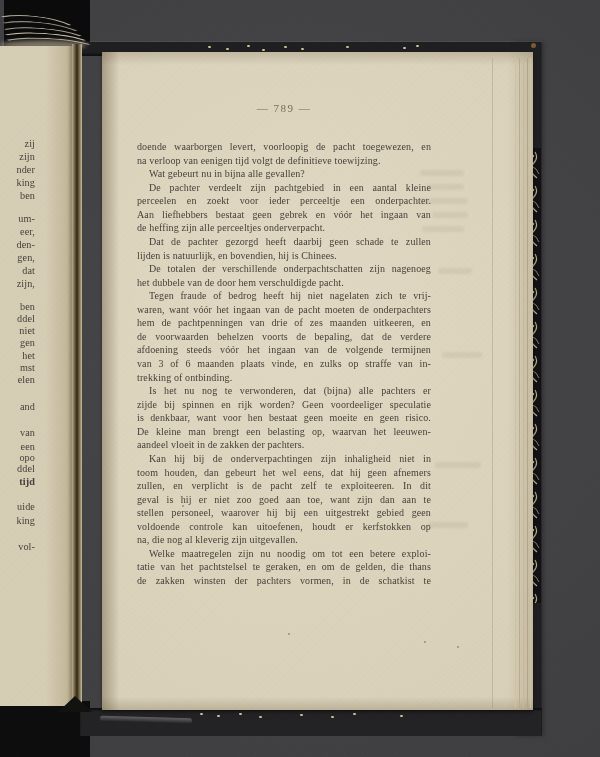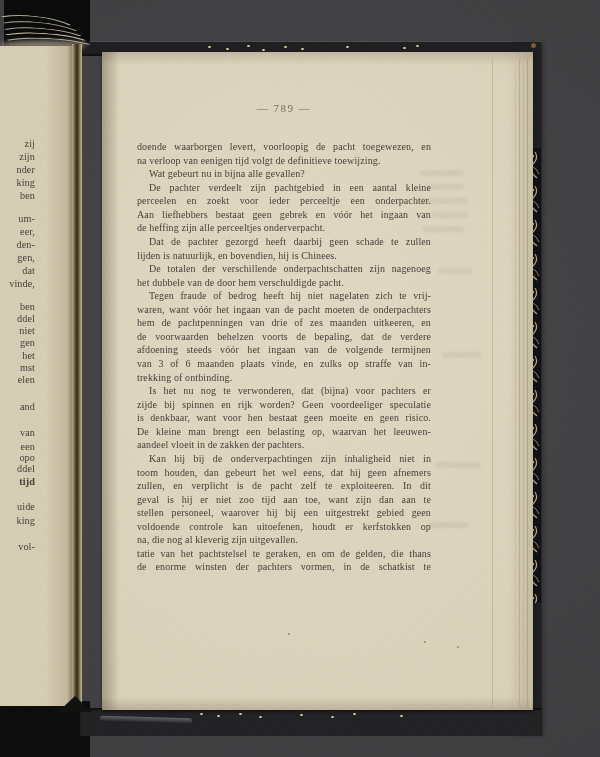--- a/index.html
+++ b/index.html
@@ -107,21 +107,21 @@
         <div class="frag" style="top: 92px;">zij</div>
         <div class="frag" style="top: 105px;">zijn</div>
         <div class="frag" style="top: 118px;">nder</div>
         <div class="frag" style="top: 131px;">king</div>
         <div class="frag" style="top: 144px;">ben</div>
         <div class="frag" style="top: 167px;">um-</div>
         <div class="frag" style="top: 180px;">eer,</div>
         <div class="frag" style="top: 193px;">den-</div>
         <div class="frag" style="top: 206px;">gen,</div>
         <div class="frag" style="top: 219px;">dat</div>
-        <div class="frag" style="top: 232px;">vinde,</div>
+        <div class="frag" style="top: 232px;">zijn,</div>
         <div class="frag" style="top: 255px;">ben</div>
         <div class="frag" style="top: 267px;">ddel</div>
         <div class="frag" style="top: 279px;">niet</div>
         <div class="frag" style="top: 291px;">gen</div>
         <div class="frag" style="top: 304px;">het</div>
         <div class="frag" style="top: 316px;">mst</div>
         <div class="frag" style="top: 328px;">elen</div>
         <div class="frag" style="top: 355px;">and</div>
         <div class="frag" style="top: 381px;">van</div>
         <div class="frag" style="top: 395px;">een</div>
@@ -151,34 +151,35 @@
         <div class="tline end">lijden is natuurlijk, en bovendien, hij is Chinees.</div>
         <div class="tline ind">De totalen der verschillende onderpachtschatten zijn nagenoeg</div>
         <div class="tline end">het dubbele van de door hem verschuldigde pacht.</div>
         <div class="tline ind">Tegen fraude of bedrog heeft hij niet nagelaten zich te vrij-</div>
         <div class="tline">waren, want vóór het ingaan van de pacht moeten de onderpachters</div>
         <div class="tline">hem de pachtpenningen van drie of zes maanden uitkeeren, en</div>
         <div class="tline">de voorwaarden behelzen voorts de bepaling, dat de verdere</div>
         <div class="tline">afdoening steeds vóór het ingaan van de volgende termijnen</div>
         <div class="tline">van 3 of 6 maanden plaats vinde, en zulks op straffe van in-</div>
         <div class="tline end">trekking of ontbinding.</div>
-        <div class="tline ind">Is het nu nog te verwonderen, dat (bijna) voor pachters er</div>
+        <div class="tline ind">Is het nu nog te verwonderen, dat (bijna) alle pachters er</div>
         <div class="tline">zijde bij spinnen en rijk worden?  Geen voordeeliger speculatie</div>
         <div class="tline">is denkbaar, want voor hen bestaat geen moeite en geen risico.</div>
         <div class="tline">De kleine man brengt een belasting op, waarvan het leeuwen-</div>
         <div class="tline end">aandeel vloeit in de zakken der pachters.</div>
         <div class="tline ind">Kan hij bij de onderverpachtingen zijn inhaligheid niet in</div>
         <div class="tline">toom houden, dan gebeurt het wel eens, dat hij geen afnemers</div>
         <div class="tline">zullen, en verplicht is de pacht zelf te exploiteeren.  In dit</div>
-        <div class="tline">geval is hij er niet zoo tijd aan toe, want zijn dan aan te</div>
+        <div class="tline">geval is hij er niet zoo goed aan toe, want zijn dan aan te</div>
         <div class="tline">stellen personeel, waarover hij bij een uitgestrekt gebied geen</div>
         <div class="tline">voldoende controle kan uitoefenen, houdt er kerfstokken op</div>
         <div class="tline end">na, die nog al kleverig zijn uitgevallen.</div>
+        <div class="tline ind">Welke maatregelen zijn nu noodig om tot een betere exploi-</div>
         <div class="tline">tatie van het pachtstelsel te geraken, en om de gelden, die thans</div>
-        <div class="tline">de enorme winsten der pachters vormen, in de schatkist te</div>
+        <div class="tline">de zakken winsten der pachters vormen, in de schatkist te</div>
       </div>
 
     <div class="fore-edge-line" style="left:390px;background:rgba(150,138,110,0.35);"></div>
     <div class="fore-edge-line" style="left:413px;background:#cdc2a5;"></div>
     <div class="fore-edge-line" style="left:417px;background:#b9ad8f;"></div>
     <div class="fore-edge-line" style="left:421px;background:#c5b99b;"></div>
     <div class="fore-edge-line" style="left:425px;background:#b2a687;"></div>
     <div class="fore-edge-line" style="left:428px;background:#cdc2a5;"></div>
     <div id="ghosts">
         <div class="ghost" style="left: 318px; top: 118px; width: 44px;"></div>

